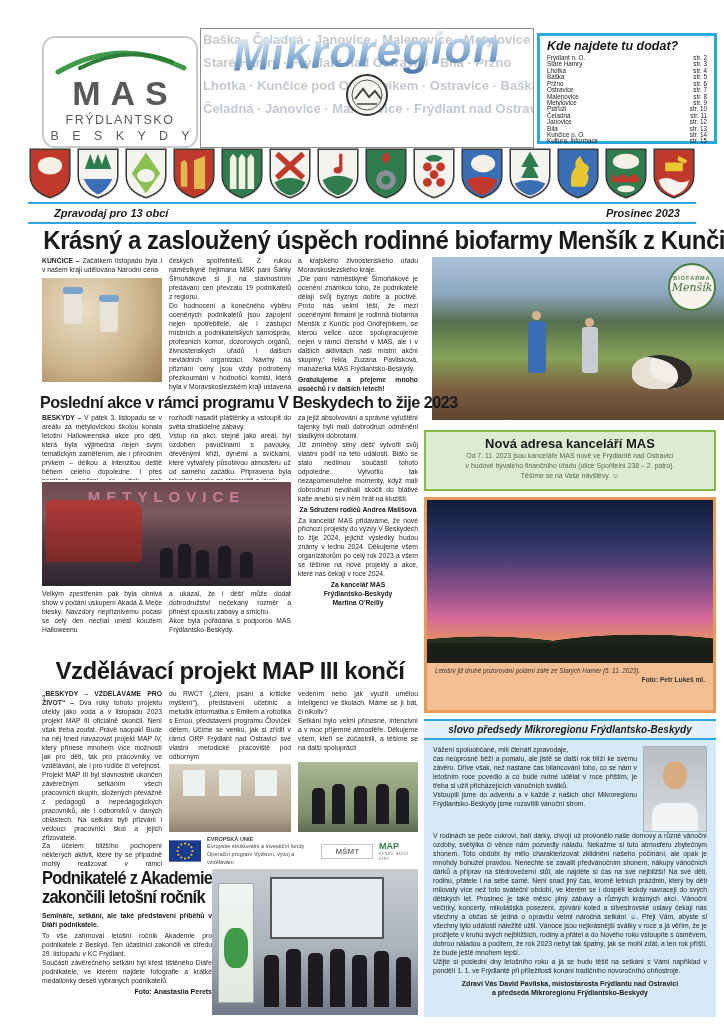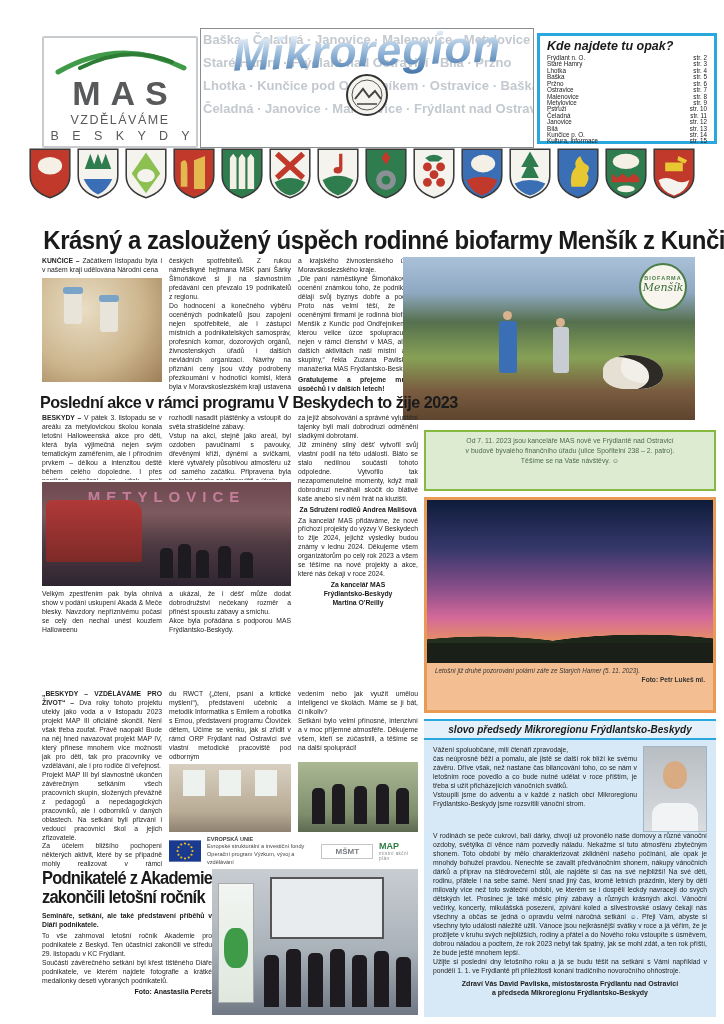--- a/index.html
+++ b/index.html
@@ -1,20 +1,20 @@
 <!DOCTYPE html>
 <html><head>
 <meta charset="utf-8">
 <style>
   html,body{margin:0;padding:0;background:#e8e8e8;}
   .page{position:relative;width:724px;height:1024px;background:#ffffff;overflow:hidden;
         font-family:"Liberation Sans", sans-serif;color:#1a1a1a;}
   
   .logo{position:absolute;left:42px;top:36px;width:152px;height:108px;border:2px solid #c9ccce;
-        border-radius:2px;text-align:center;}
+        border-radius:13px;text-align:center;}
   .logo svg{display:block;margin:4px auto 0;}
   .logo-mas{font-size:34px;font-weight:bold;color:#58595b;letter-spacing:10px;line-height:1;margin-left:10px;}
   .logo-sub1{font-size:12.5px;color:#58595b;letter-spacing:1.5px;margin-top:3px;}
   .logo-sub2{font-size:12.5px;color:#58595b;letter-spacing:5px;margin-top:2px;margin-left:5px;}
   .masthead{position:absolute;left:200px;top:28px;width:332px;height:118px;border:1px solid #8a8d90;
             overflow:hidden;background:#fff;}
   .mh-bg{position:absolute;left:2px;white-space:nowrap;font-weight:bold;font-size:13px;color:#c3c9cf;}
   .mh-title{position:absolute;left:4px;top:-4px;width:324px;text-align:center;font-size:45px;font-weight:bold;
             font-style:italic;transform:rotate(-2deg);background:linear-gradient(#f2f7fc 10%,#8fb3d6 55%,#3f6fa5);
             -webkit-background-clip:text;background-clip:text;color:transparent;letter-spacing:1px;}
@@ -49,21 +49,21 @@
   .col{overflow:hidden;}
   .body{margin:0;font-size:6.8px;line-height:1.32;text-align:justify;color:#242424;white-space:pre-line;}
   .body b{font-weight:bold;}
   .bpara{margin:2px 0 0;font-size:6.8px;line-height:1.32;font-weight:bold;text-align:justify;white-space:pre-line;}
   .bcenter{margin:2px 0 0;font-size:6.8px;line-height:1.3;font-weight:bold;text-align:center;white-space:pre-line;}
   
   .ph{position:relative;overflow:hidden;}
   .cheese{background:radial-gradient(circle at 35% 30%,#e9ddc4,#cdb68f 55%,#9e7f57);}
   .cheese .jar{position:absolute;width:18px;height:34px;background:#e8e4da;border-radius:3px;top:12px;}
   .cheese .lid{position:absolute;width:20px;height:7px;background:#7aa3c8;border-radius:3px;top:9px;}
-  .cow-photo{position:absolute;left:403px;top:257px;width:292px;height:163px;
+  .cow-photo{position:absolute;left:432px;top:257px;width:292px;height:163px;
      background:linear-gradient(#a9c1d8 0%,#8fa8c2 22%,#55704e 40%,#87a156 62%,#7a5c40 82%,#5e452f 100%);}
   .badge{position:absolute;right:8px;top:6px;width:48px;height:48px;border-radius:50%;background:#f7f5ee;
          border:2px solid #4c7d46;text-align:center;box-sizing:border-box;}
   .badge .b1{font-size:5.5px;color:#4c7d46;letter-spacing:1px;margin-top:10px;font-weight:bold;}
   .badge .b2{font-family:"DejaVu Serif",serif;font-style:italic;font-size:11px;color:#3c6b38;}
   .person{position:absolute;border-radius:3px;}
   .head{position:absolute;border-radius:50%;background:#d9b38f;width:9px;height:9px;}
   .cow{position:absolute;width:60px;height:34px;background:#f2efe8;border-radius:45% 55% 40% 40%;
        box-shadow:inset -14px 2px 0 #2e2a26, inset 18px -6px 0 #e6e0d4;}
   .hallow{background:linear-gradient(#6d4950 0%,#7d5a5e 30%,#4e3a42 60%,#2e2530 100%);}
@@ -123,42 +123,42 @@
 <body>
 
 <div class="page">
 
   <div class="logo">
     <svg width="140" height="34" viewBox="0 0 140 34">
       <path d="M8 30 Q70 -6 134 26" fill="none" stroke="#3f9b48" stroke-width="5" stroke-linecap="round"></path>
       <path d="M30 26 Q78 2 122 20" fill="none" stroke="#2e7d36" stroke-width="4" stroke-linecap="round"></path>
     </svg>
     <div class="logo-mas">MAS</div>
-    <div class="logo-sub1">VZDĚLÁVÁME</div>
+    <div class="logo-sub1">FRÝDLANTSKO</div>
     <div class="logo-sub2">B E S K Y D Y</div>
   </div>
 
   <div class="masthead">
     <div class="mh-bg" style="top:3px">Baška · Čeladná · Janovice · Malenovice · Metylovice</div>
     <div class="mh-bg" style="top:26px">Staré Hamry · Frýdlant nad Ostravicí · Bílá · Pržno</div>
     <div class="mh-bg" style="top:49px">Lhotka · Kunčice pod Ondřejníkem · Ostravice · Baška</div>
     <div class="mh-bg" style="top:72px">Čeladná · Janovice · Malenovice · Frýdlant nad Ostravicí</div>
     <div class="mh-title">Mikroregion</div>
     <div class="mh-seal">
       <svg width="44" height="44" viewBox="0 0 44 44">
         <circle cx="22" cy="22" r="20" fill="#f5f4ee" stroke="#333" stroke-width="2"></circle>
         <circle cx="22" cy="22" r="15" fill="none" stroke="#555" stroke-width="1"></circle>
         <path d="M10 26 L18 16 L24 24 L30 18 L36 26" fill="none" stroke="#444" stroke-width="2"></path>
         <path d="M12 31 H32" stroke="#444" stroke-width="1.5"></path>
       </svg>
     </div>
   </div>
 
   <div class="index">
-    <div class="idx-title">Kde najdete tu opak?</div>
+    <div class="idx-title">Kde najdete tu dodat?</div>
     <div class="idx-row">
         <span>Frýdlant n. O.</span>
         <span>str. 2</span>
       </div>
     <div class="idx-row">
         <span>Staré Hamry</span>
         <span>str. 3</span>
       </div>
     <div class="idx-row">
         <span>Lhotka</span>
@@ -280,20 +280,26 @@
           <path d="M7 24 L12 28 L17 24 L22 28 L27 24 L32 28 L32 32 H7 Z" fill="#c0392b"></path>
           <ellipse cx="20" cy="38" rx="8" ry="3" fill="#f5f0e6"></ellipse>
         </svg></div>
     <div class="shield"><svg viewBox="0 0 40 48">
           <path class="sh-out" d="M2 2 H38 V26 Q38 40 20 46 Q2 40 2 26 Z" fill="#c0392b"></path>
           <path d="M12 14 H28 V22 H12 Z M24 8 L32 12 L30 15 L23 12 Z" fill="#e8c832"></path>
           <path d="M6 30 Q13 26 20 30 Q27 34 34 30 Q31 41 20 44 Q9 41 6 30 Z" fill="#f5f3ee"></path>
         </svg></div>
   </div>
 
+  <div class="dateline">
+    <div class="dateline-in">
+      <span>Zpravodaj pro 13 obcí</span>
+      <span>Prosinec 2023</span>
+    </div>
+  </div>
 
   <div class="h1">Krásný a zasloužený úspěch rodinné biofarmy Menšík z Kunčic</div>
 
   <div class="cols" style="left:42px;top:257px;width:376px;height:134px;">
     <div class="col" style="width:120px;height:134px;">
       <p class="body"><b>KUNČICE – </b><span>Začátkem listopadu byla i v našem kraji udělována Národní cena</span></p>
       <div class="ph cheese" style="width:120px;height:104px;margin-top:3px;">
         <div class="jar" style="left:22px"></div>
           <div class="lid" style="left:21px"></div>
         <div class="jar" style="left:58px;top:20px"></div>
@@ -359,33 +365,35 @@
     <p class="body">za jejíž absolvování a správné vyluštění tajenky byli malí dobrodruzi odměněni sladkými dobrotami.
 Již zmíněný silný déšť vytvořil svůj vlastní podíl na této události. Bláto se stalo nedílnou součástí tohoto odpoledne. Vytvořilo tak nezapomenutelné momenty, když malí dobrodruzi neváhali skočit do blátivé kaše anebo si v něm hrát na kluzišti.</p>
     <p class="bcenter">Za Sdružení rodičů Andrea Mališová</p>
     <p class="body" style="margin-top:2px">Za kancelář MAS přidáváme, že nové příchozí projekty do výzvy V Beskydech to žije 2024, jejichž výsledky budou známy v lednu 2024. Děkujeme všem organizátorům po celý rok 2023 a všem se těšíme na nové projekty a akce, které nás čekají v roce 2024.</p>
     <p class="bcenter">Za kancelář MAS
 Frýdlantsko-Beskydy
 Martina O'Reilly</p>
   </div>
 
   <div class="adresa">
+    <div class="t">Nová adresa kanceláří MAS</div>
     <div class="l">Od 7. 11. 2023 jsou kanceláře MAS nově ve Frýdlantě nad Ostravicí
 v budově bývalého finančního úřadu (ulice Spořitelní 238 – 2. patro).
 Těšíme se na Vaše návštěvy. ☺</div>
   </div>
 
   <div class="aurora-frame">
     <div class="aurora">
       <div class="mountain"></div>
     </div>
     <div class="aur-cap">Letošní již druhé pozorování polární záře ze Starých Hamer (5. 11. 2023).</div>
     <div class="aur-credit">Foto: Petr Lukeš ml.</div>
   </div>
 
+  <div class="h3">Vzdělávací projekt MAP III končí</div>
 
   <div class="col" style="position:absolute;left:42px;top:690px;width:120px;height:178px;">
     <p class="body"><b>„BESKYDY – VZDĚLÁVÁME PRO ŽIVOT“ – </b><span>Dva roky tohoto projektu utekly jako voda a v listopadu 2023 projekt MAP III oficiálně skončil. Není však třeba zoufat. Právě naopak! Bude na něj hned navazovat projekt MAP IV, který přinese mnohem více možností jak pro děti, tak pro pracovníky ve vzdělávání, ale i pro rodiče či veřejnost.
 Projekt MAP III byl slavnostně ukončen závěrečným setkáním všech pracovních skupin, složených převážně z pedagogů a nepedagogických pracovníků, ale i odborníků v daných oblastech. Na setkání byli přizváni i vedoucí pracovníci škol a jejich zřizovatelé.
 Za účelem bližšího pochopení některých aktivit, které by se případně mohly realizovat v rámci implementačních aktivit v budoucnu, byly na setkání přizváni někteří odborníci a ti je blíže představili – šlo například o meto-</span></p>
   </div>
   <div class="col" style="position:absolute;left:169px;top:690px;width:122px;height:72px;">
     <p class="body">du RWCT („čtení, psaní a kritické myšlení“), představení učebnic a metodik Informatika s Emilem a robotika s Emou, představení programu Človíček dětem, Učíme se venku, jak si zřídit v rámci ORP Frýdlant nad Ostravicí své vlastní metodické pracoviště pod odborným</p>
   </div>
   <div class="ph mapph1" style="position:absolute;left:169px;top:764px;width:122px;height:68px;">

